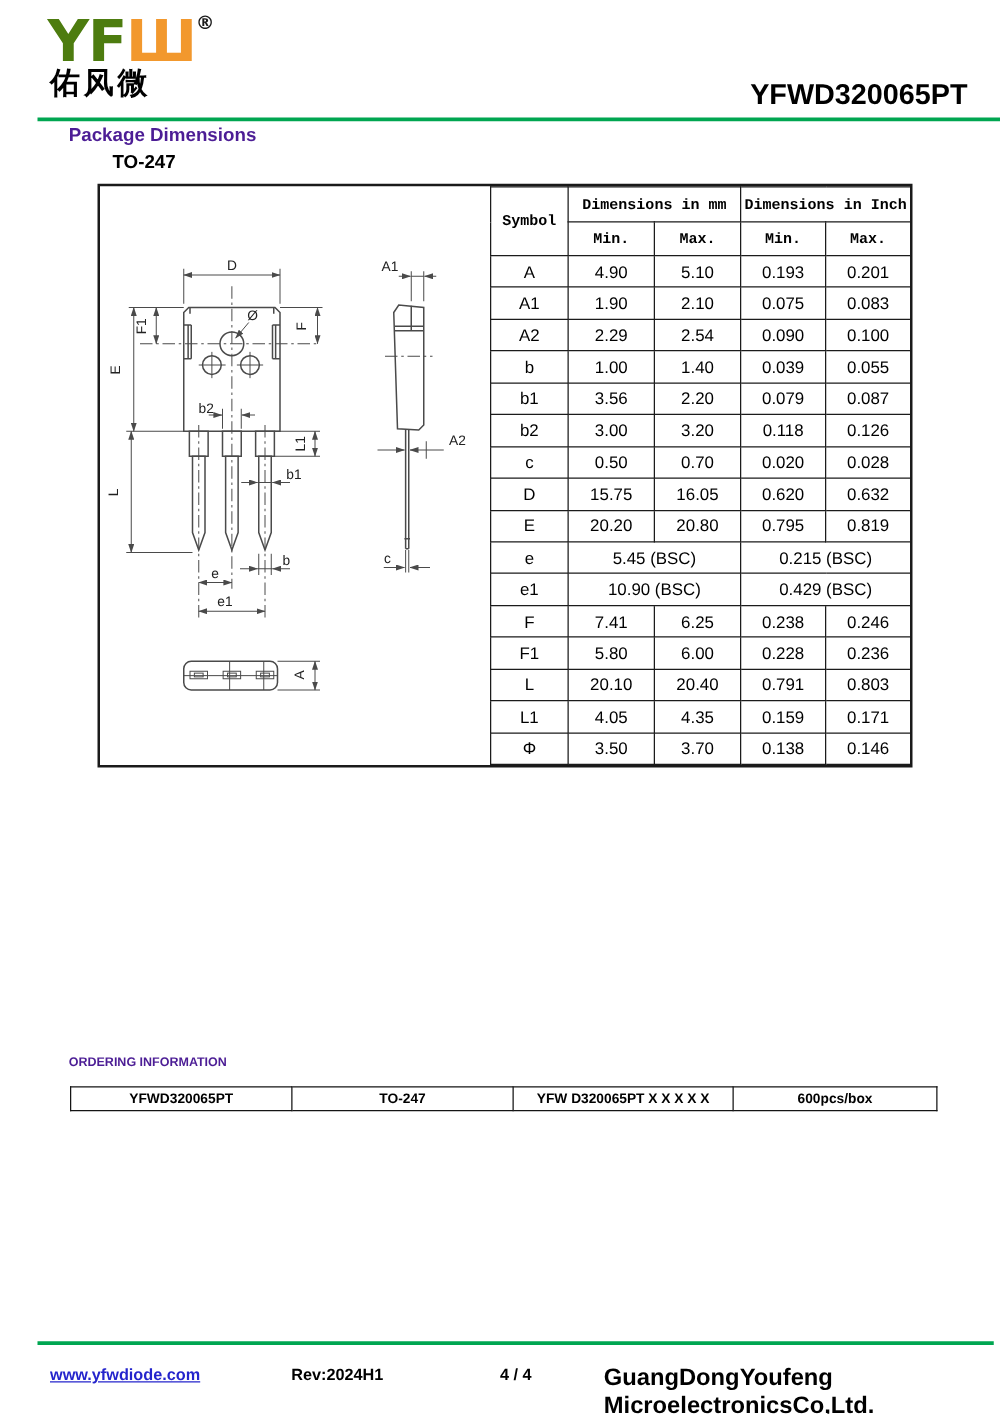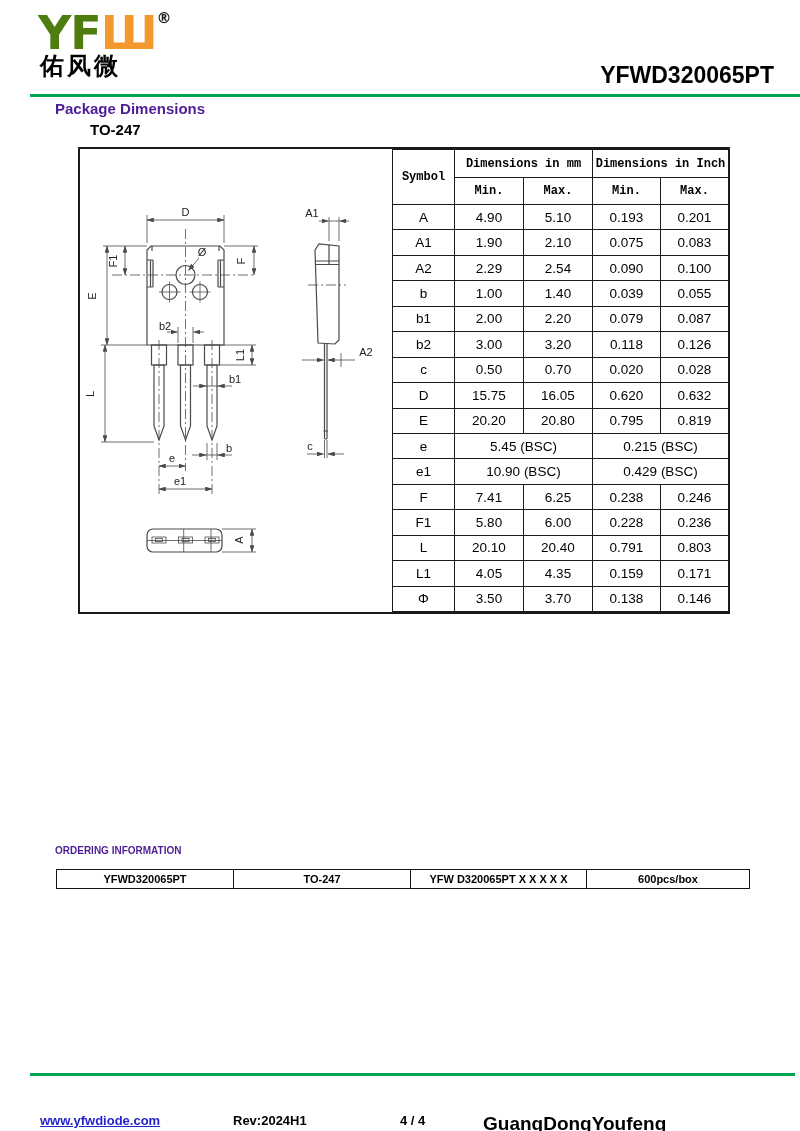--- a/index.html
+++ b/index.html
@@ -29,21 +29,21 @@
   .dims-table td,.dims-table th{border:1.5px solid #1b1b1b;text-align:center;vertical-align:middle;padding:0;overflow:hidden;}
   .dims-table th{font-weight:bold;font-size:12px;font-family:Liberation Mono, monospace;}
   .hrow1{height:28px;} .hrow2{height:27px;}
 
   
   .order-title{left:55px;top:845px;font-size:10px;}
   .order-table{left:56px;top:869px;border-collapse:collapse;table-layout:fixed;width:693px;font-size:11px;font-weight:bold;}
   .order-table td,.order-table th{border:1.5px solid #141414;text-align:center;vertical-align:middle;height:18px;padding:0;}
 
   
-  .foot{top:1092px;font-size:13px;font-weight:bold;margin-top:21px;}
+  .foot{top:1092px;font-size:13px;font-weight:bold;}
   .foot-site{left:40px;color:#2424CC;text-decoration:underline;}
   .foot-rev{left:233px;}
   .foot-page{left:400px;text-align:center;}
   .foot-co{left:483px;font-size:19px;}
 
   
   .ln{stroke:#4a4a4a;stroke-width:1.2;fill:none;}
   .thin{stroke:#4a4a4a;stroke-width:0.8;fill:none;}
   .cl{stroke:#4a4a4a;stroke-width:0.8;fill:none;stroke-dasharray:10 3 2 3;}
   .dtx{font-family:"Liberation Sans",sans-serif;font-size:11px;fill:#222;}
@@ -210,21 +210,21 @@
         </tr>
     <tr>
           <td>b</td>
           <td>1.00</td>
           <td>1.40</td>
           <td>0.039</td>
           <td>0.055</td>
         </tr>
     <tr>
           <td>b1</td>
-          <td>2.00</td>
+          <td>3.56</td>
           <td>2.20</td>
           <td>0.079</td>
           <td>0.087</td>
         </tr>
     <tr>
           <td>b2</td>
           <td>3.00</td>
           <td>3.20</td>
           <td>0.118</td>
           <td>0.126</td>

